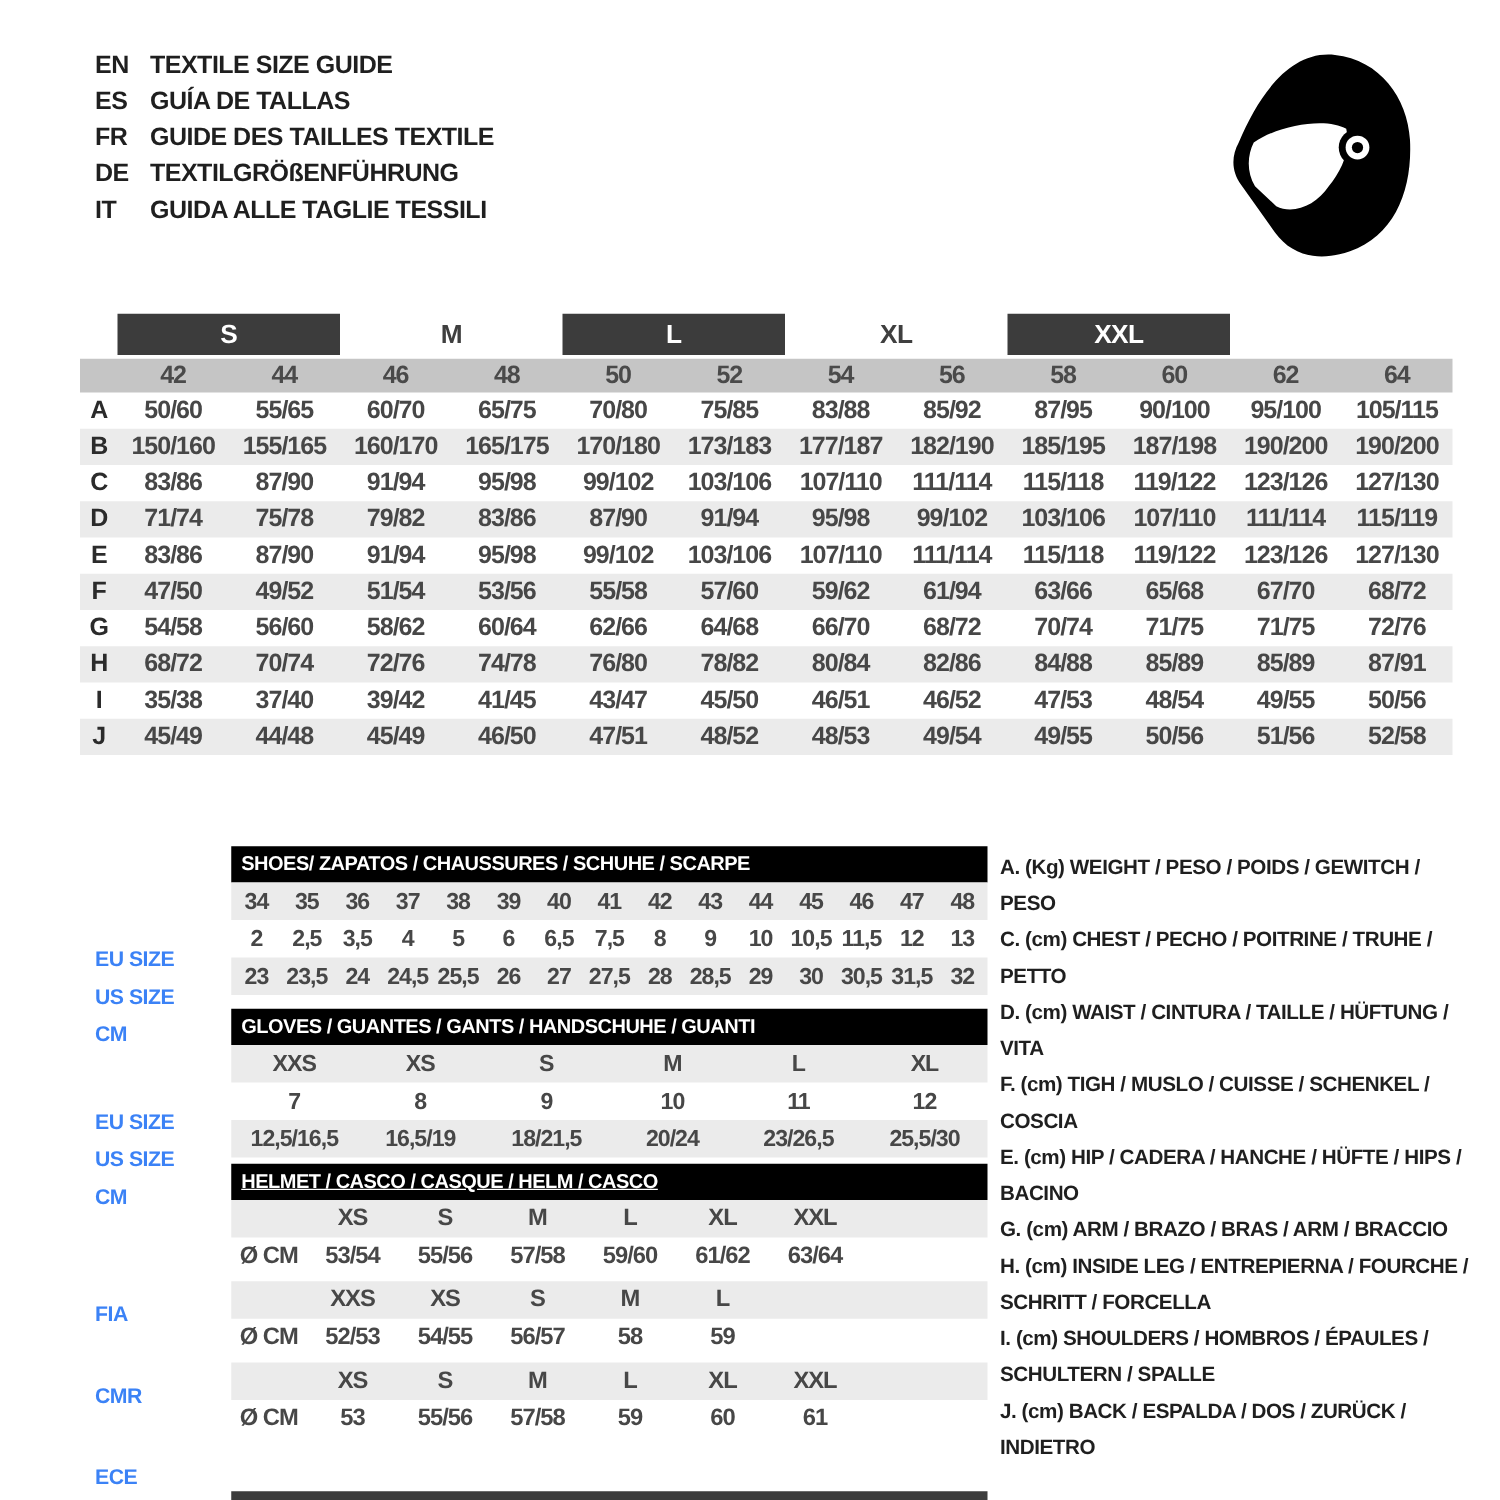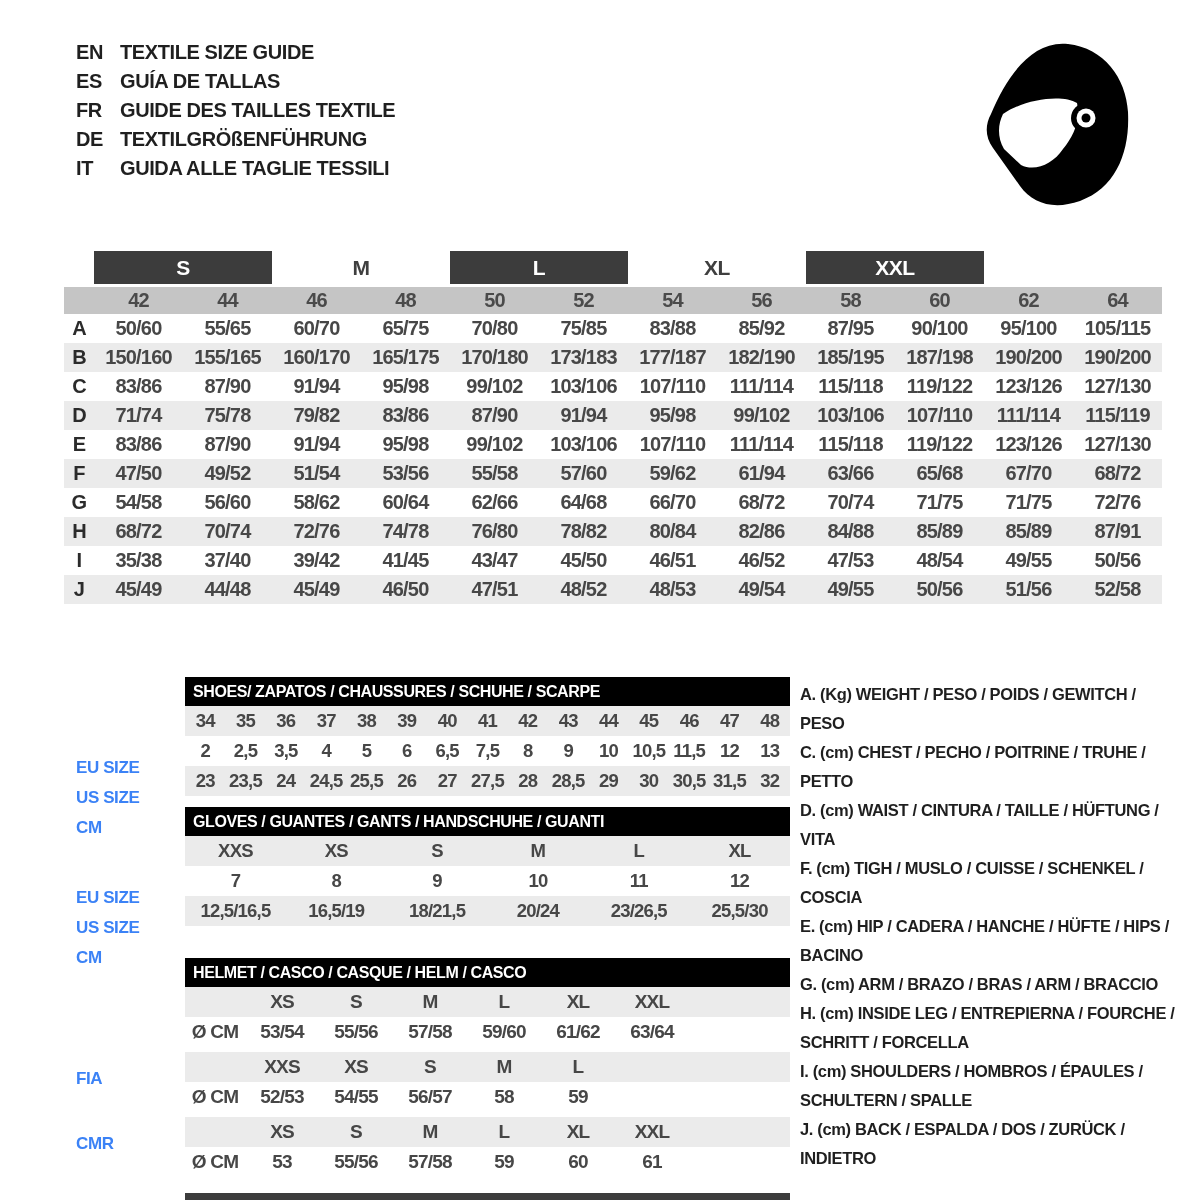--- a/index.html
+++ b/index.html
@@ -28,21 +28,21 @@
   .mt-cell{display:flex;align-items:center;justify-content:center;
            font-size:20px;letter-spacing:-0.8px;white-space:nowrap;}
   .mt-cell.letter{font-size:20px;color:#2b2b2b;}
 
   
   .sections{position:absolute;left:0;top:677px;width:800px;}
   .sec-header{margin-left:185px;width:605px;height:29px;background:#000000;color:#ffffff;
               display:flex;align-items:center;padding-left:8px;box-sizing:border-box;
               font-size:16px;letter-spacing:-0.4px;white-space:nowrap;}
   .gap-gloves{margin-top:11px;}
-  .gap-helmet{margin-top:32px;}
+  .gap-helmet{margin-top:5px;text-decoration:underline;}
   .srow{position:relative;height:30px;}
   .srow.mt6{margin-top:5px;}
   .rlabel{position:absolute;left:76px;top:0;height:30px;display:flex;align-items:center;
           font-size:17px;color:#3b82f6;letter-spacing:-0.4px;white-space:nowrap;margin-top:47px;}
   .rband{position:absolute;left:185px;top:0;width:605px;height:30px;display:grid;
          align-items:center;}
   .rband.gray{background:#ebebeb;}
   .bcell{display:flex;align-items:center;justify-content:center;font-size:18.5px;
          letter-spacing:-0.8px;white-space:nowrap;}
   .cols15{grid-template-columns:repeat(15,1fr);}

